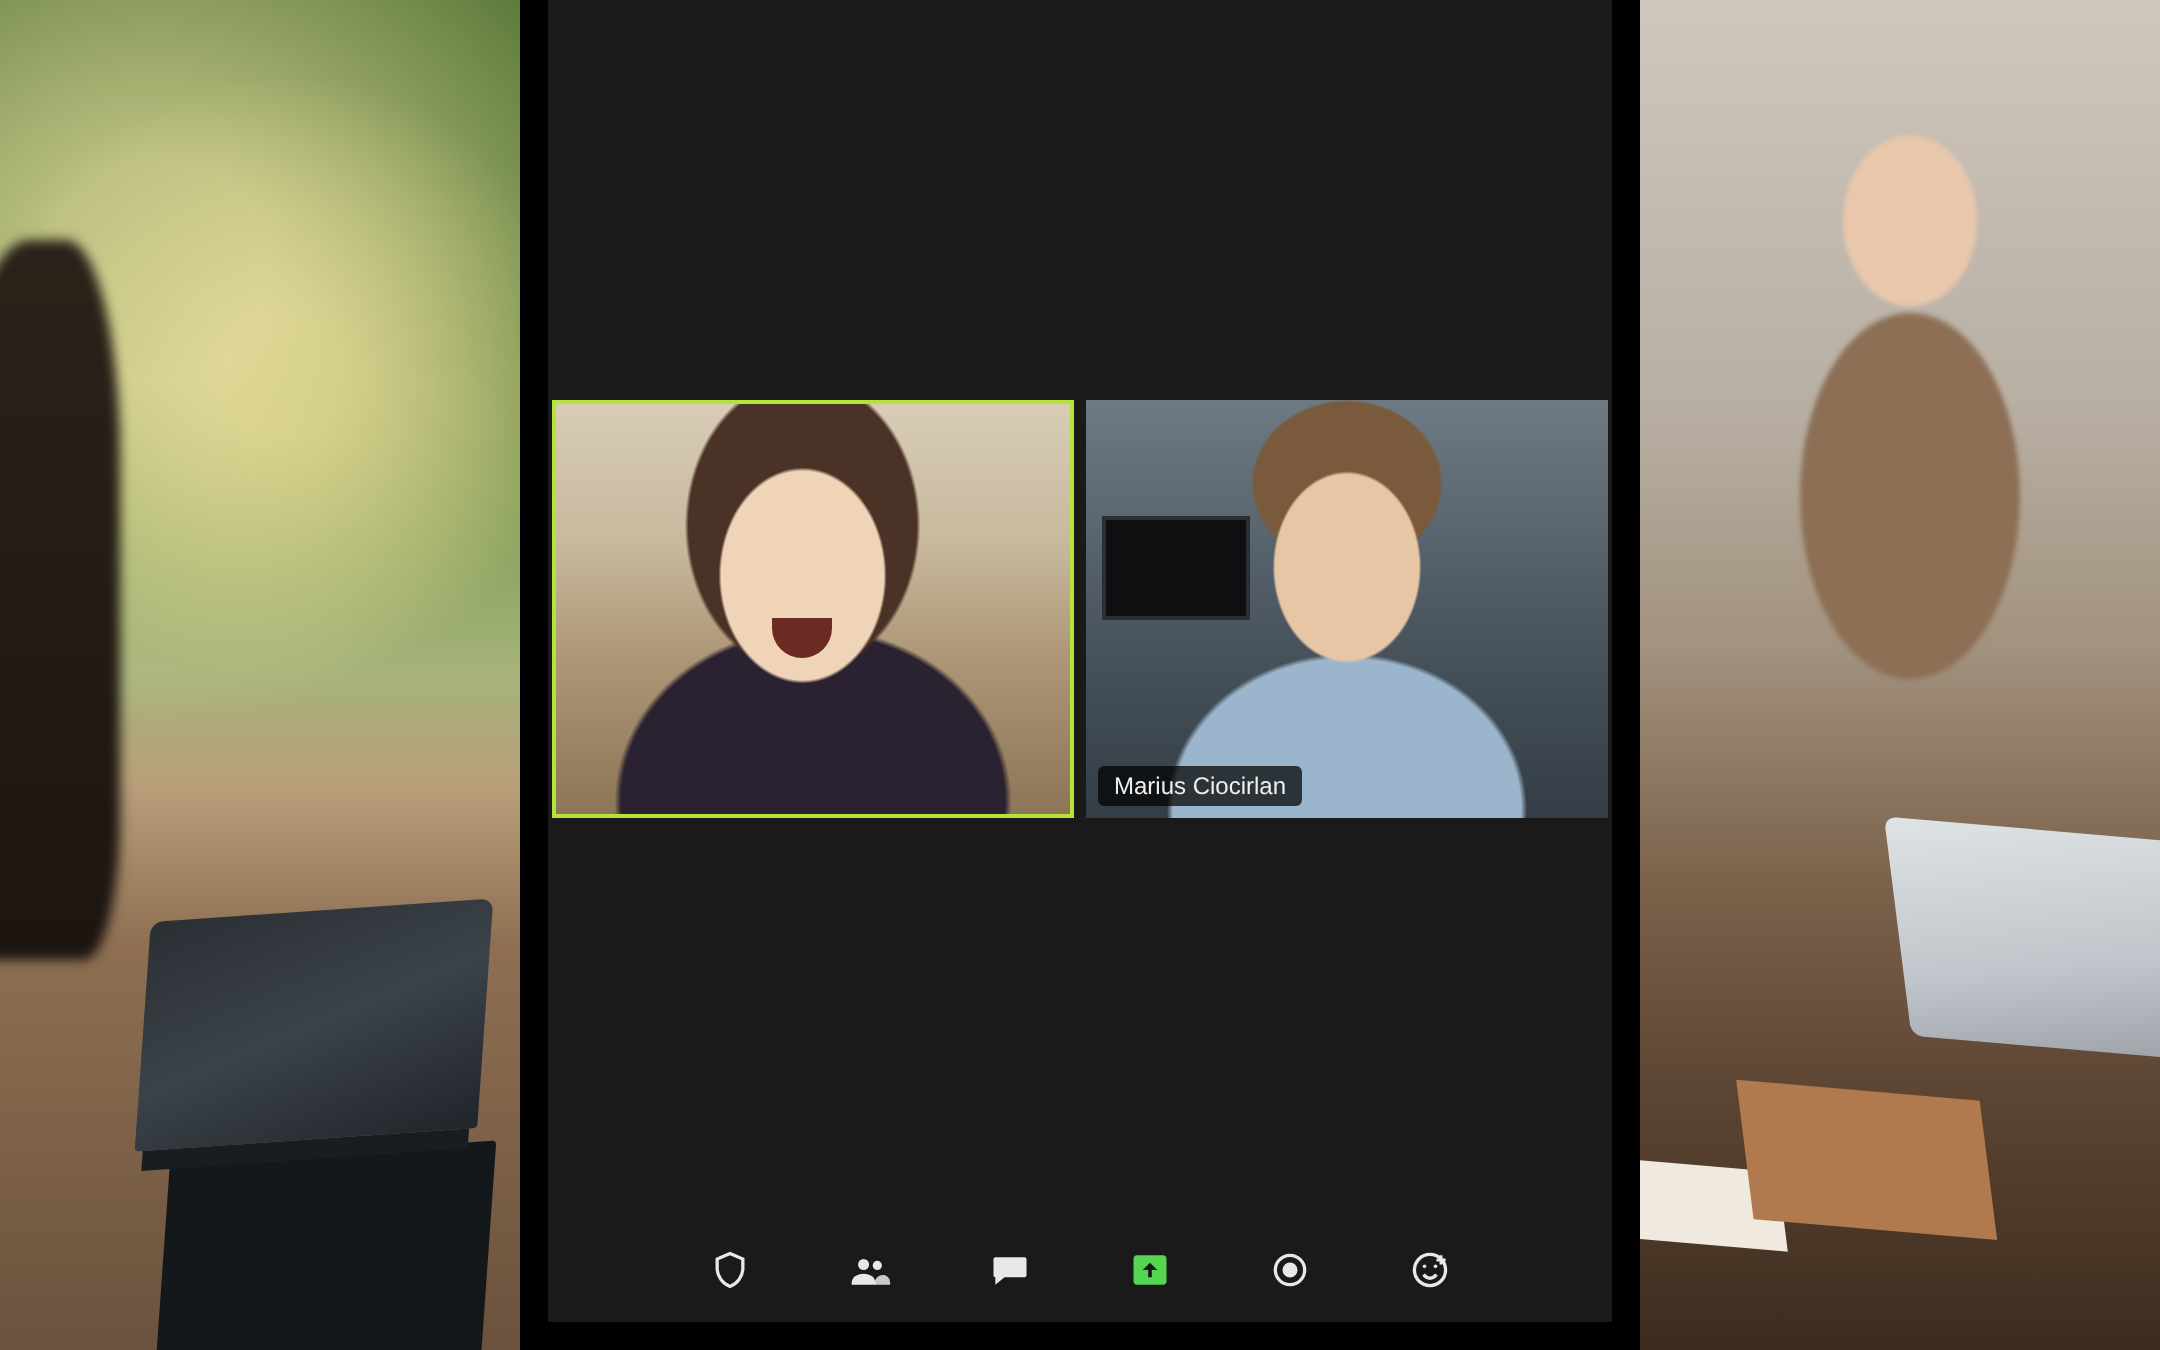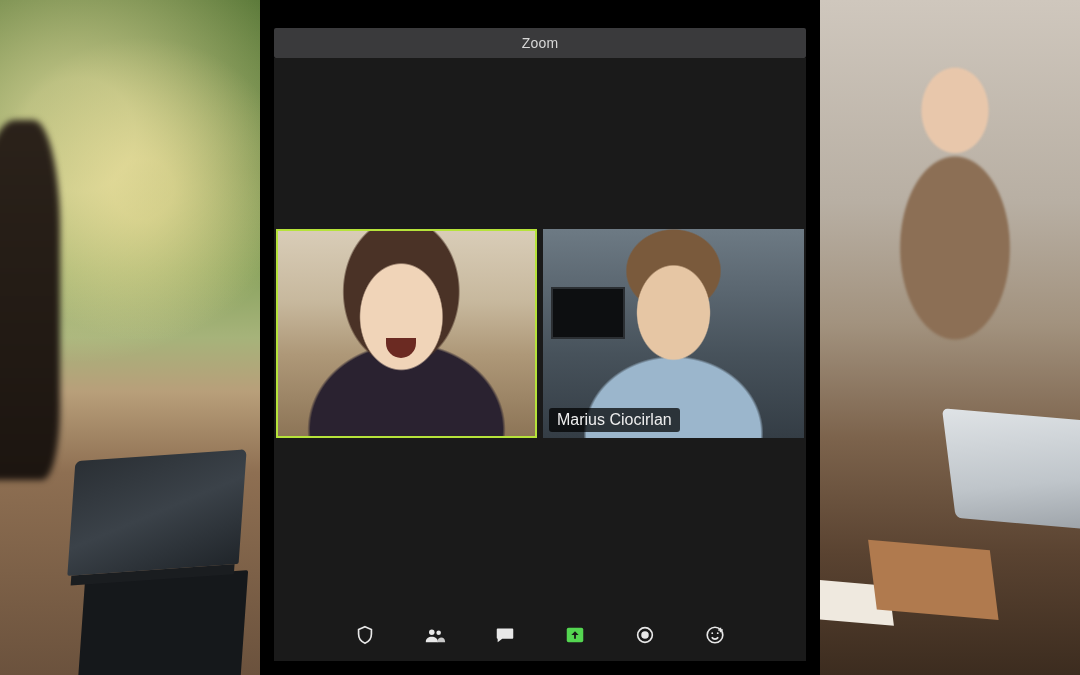--- a/index.html
+++ b/index.html
@@ -165,21 +165,21 @@
     height: 48px;
     background: #0d0f11;
     border: 2px solid #2b2f33;
   }
   .name-tag {
     position: absolute;
     left: 6px;
     bottom: 6px;
     background: rgba(0,0,0,.72);
     color: #eee;
-    font-size: 16px;
+    font-size: 12px;
     padding: 3px 8px;
     border-radius: 3px;
   }
   .zoom-toolbar {
     height: 52px;
     margin: 0 14px 14px 14px;
     background: #1a1a1a;
     display: flex;
     align-items: center;
     justify-content: center;
@@ -199,23 +199,20 @@
 </style>
 </head>
 <body>
 
 <div class="triptych">
 
   <div class="side-panel side-left"></div>
 
   <div class="zoom-panel">
 
-    <div class="zoom-titlebar">
-      <span>Zoom</span>
-    </div>
 
     <div class="zoom-body">
       <div class="video-grid">
 
         <div class="video-tile tile-a active">
         </div>
 
         <div class="video-tile tile-b">
           <div class="name-tag">
             <span>Marius Ciocirlan</span>

